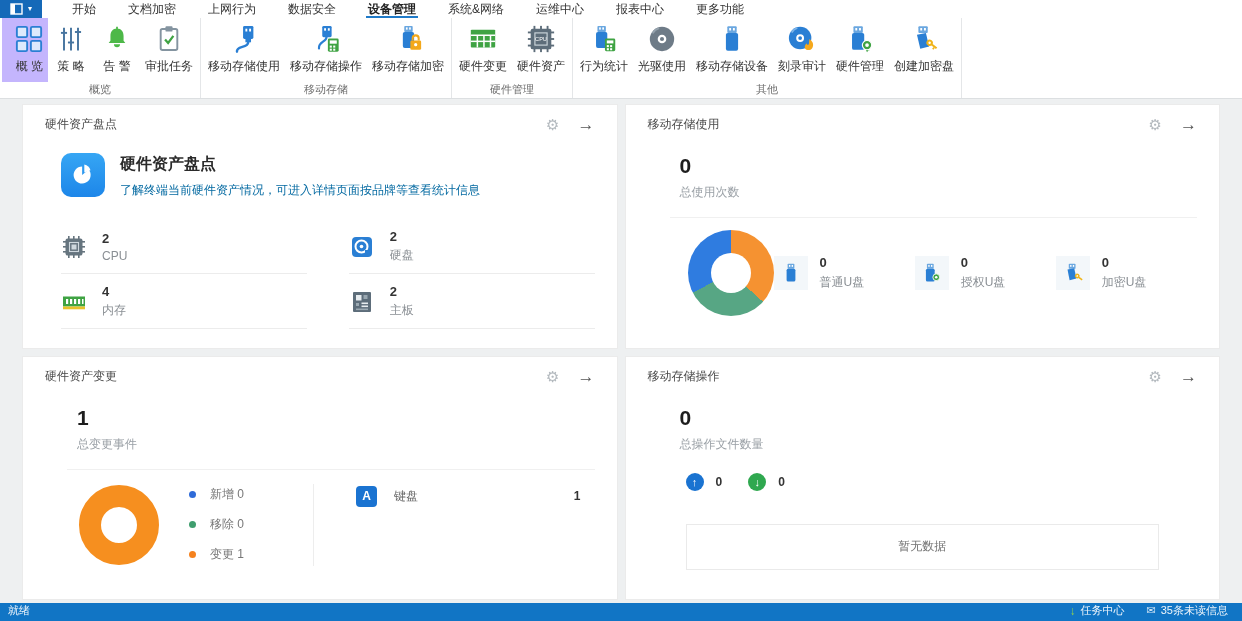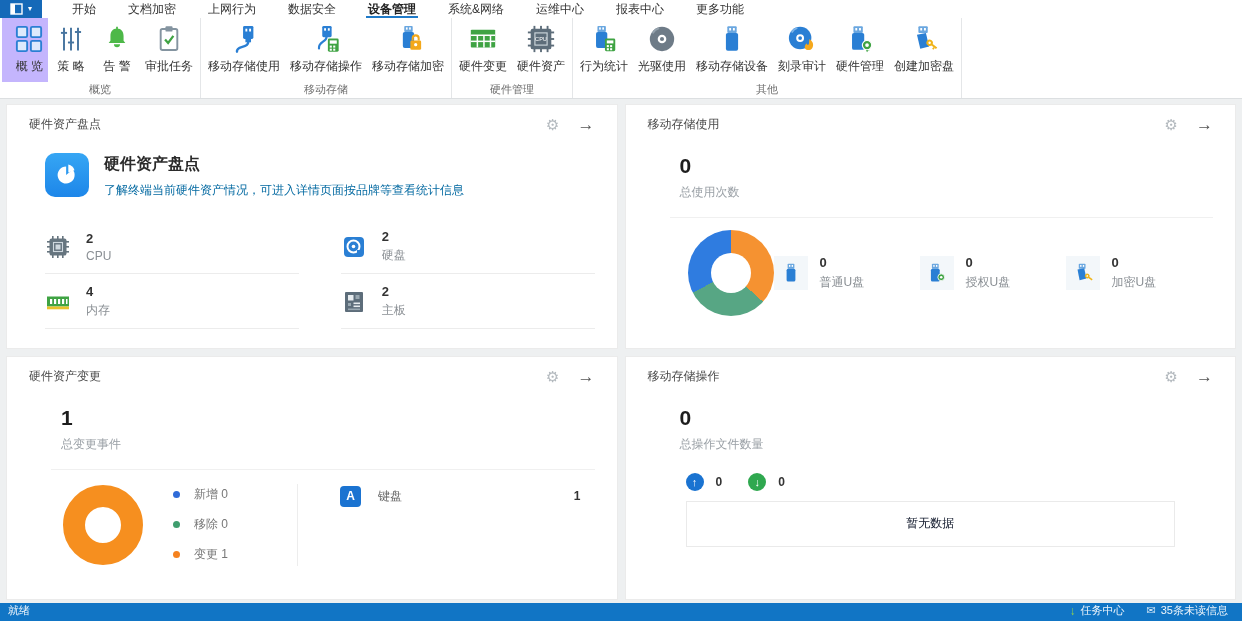--- a/index.html
+++ b/index.html
@@ -20,21 +20,21 @@
   .ribbon { height:81px; background:#fff; border-bottom:1px solid #dcdfe1; display:flex; flex:0 0 auto; }
   .rgroup { display:flex; flex-direction:column; border-right:1px solid #e4e6e8; }
   .rbtns { display:flex; flex:1; align-items:stretch; padding:0 2px; }
   .rb { display:flex; flex-direction:column; align-items:center; justify-content:flex-start; padding:2px 5px 0; min-width:46px; cursor:pointer; }
   .rb.active { background:#c4b5fd;align-items:flex-end; }
   .ric { height:38px; display:flex; align-items:center; justify-content:center; }
   .rlabel { font-size:12px; color:#333; white-space:nowrap; line-height:16px; }
   .glabel { height:16px; text-align:center; font-size:11px; color:#6d6d6d; line-height:14px; }
 
   
-  .content { flex:1; background:#eef0f1; padding:5px 6px 3px; display:grid;
+  .content { flex:1; background:#eef0f1; padding:5px 22px 3px; display:grid;
     grid-template-columns:1fr 1fr; grid-template-rows:1fr 1fr; gap:7px; min-height:0; }
   .card { background:#fff; border:1px solid #ebebeb; padding:11px 22px 10px; position:relative; overflow:hidden; }
   .chead { display:flex; align-items:center; justify-content:space-between; }
   .ctitle { font-size:12px; color:#4a4a4a; }
   .cicons { display:flex; align-items:center; gap:18px; }
   .gear { color:#b3b9be; font-size:15px; line-height:1; cursor:pointer; }
   .goarrow { color:#555; font-size:17px; line-height:1; cursor:pointer; }
 
   .hero { display:flex; align-items:flex-start; gap:15px; margin:20px 0 0 16px; }
   .heroic { width:44px; height:44px; border-radius:10px; background:linear-gradient(180deg,#36a6f4,#1d86e9);
@@ -73,22 +73,22 @@
     display:flex; align-items:center; justify-content:center; flex:0 0 auto; }
   .barval { margin-left:auto; font-size:12px; font-weight:bold; color:#333; }
 
   .updown { display:flex; align-items:center; gap:26px; margin:20px 0 0 38px; }
   .udpair { display:flex; align-items:center; gap:12px; }
   .circ { width:18px; height:18px; border-radius:50%; color:#fff; font-size:11px; font-weight:bold;
     display:flex; align-items:center; justify-content:center; }
   .circ.up { background:#1a73d1; }
   .circ.down { background:#2fa84f; }
   .udval { font-size:12px; font-weight:bold; color:#333; }
-  .emptybox { margin:10px 38px 0 38px; height:46px; border:1px solid #eaeaea;
-    display:flex; align-items:center; justify-content:center; font-size:12px; color:#0f172a; }
+  .emptybox { margin:33px 38px 0 38px; height:46px; border:1px solid #eaeaea;
+    display:flex; align-items:center; justify-content:center; font-size:12px; color:#737373; }
 
   
   .statusbar { height:18px; background:#1175c5; color:#eef5fb; font-size:11px; display:flex;
     align-items:flex-start; padding:0 14px 0 8px; flex:0 0 auto; }
   .sright { margin-left:auto; display:flex; align-items:center; gap:22px; }
   .sitem { display:flex; align-items:center; gap:5px; cursor:pointer; }
   .dlicon { color:#8fd14f; font-weight:bold; font-size:12px; }
   .envicon { font-size:11px; color:#d7e8f6; }
 </style>
 </head>

